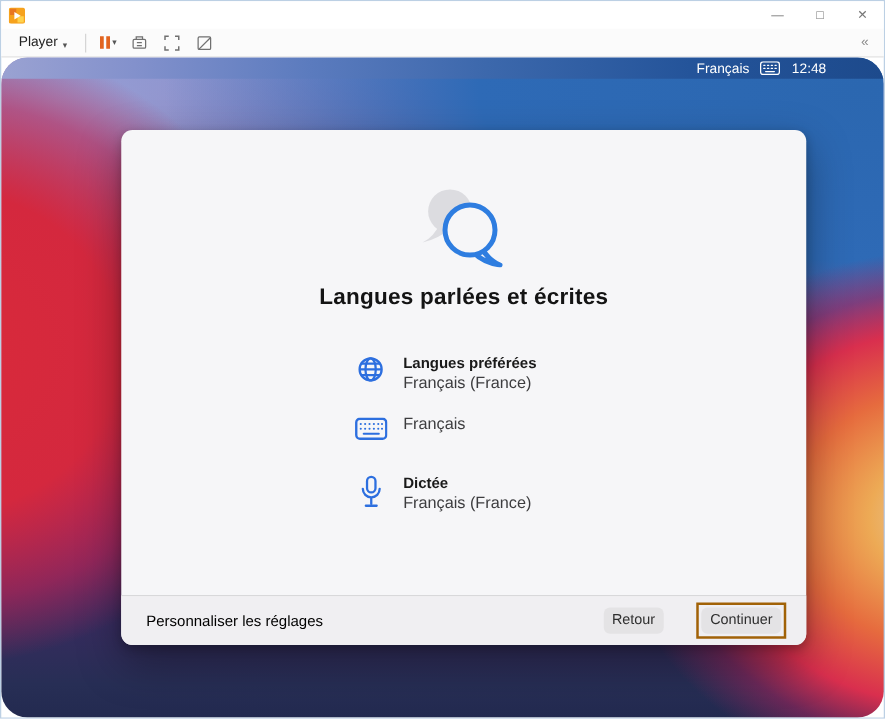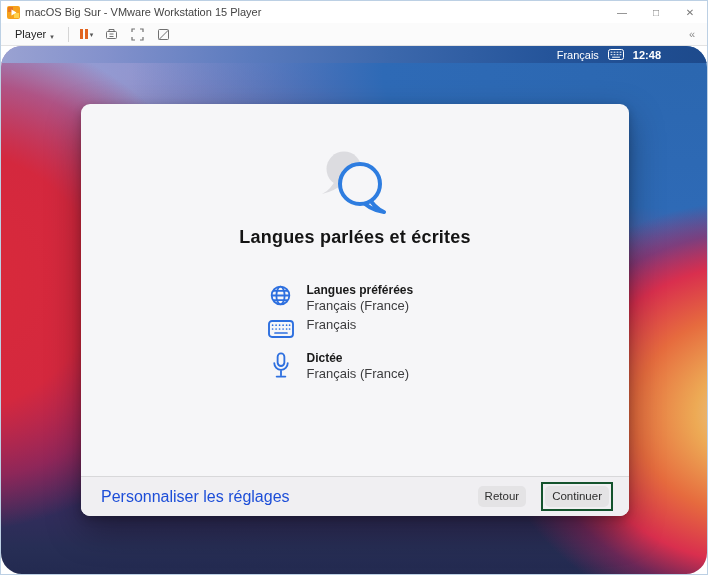--- a/index.html
+++ b/index.html
@@ -33,53 +33,52 @@
       radial-gradient(ellipse 560px 250px at 690px 25px, #2b67b0 0%, #2e6ab6 55%, rgba(46,106,182,0) 100%),
       radial-gradient(ellipse 360px 150px at 45px 35px, #97a0d6 0%, rgba(151,160,214,0) 82%),
       linear-gradient(180deg, #8089c9 0%, #9b5f9a 25%, #97266b 50%, #65296c 68%, #3d2b62 82%, #272e55 95%, #232a50 100%);
     border-radius: 21px;
   }
 
   
   .menubar { position:absolute; top:0; left:0; right:0; height:17px; display:flex; align-items:center; justify-content:flex-end; gap:9px; padding-right:46px;
     background:linear-gradient(90deg, #9aa2d2 0%, #8391cc 15%, #5b7bbe 35%, #3c68ac 55%, #24549a 78%, #1d4a8c 100%); }
   .mb-text { font-size:11px; color:#ffffff; }
-  .mb-time { font-weight:bold; }
+  .mb-time { font-weight:normal; }
   .mb-kbd { display:flex; align-items:center; }
 
   
-  .dialog { position:absolute; left:80px; top:58px; width:548px; height:412px; background:#f6f6f8; border-radius:9px;
+  .dialog { position:absolute; left:96px; top:58px; width:548px; height:412px; background:#f6f6f8; border-radius:9px;
     box-shadow:0 14px 34px rgba(0,0,0,.35), 0 3px 8px rgba(0,0,0,.22); }
   .bubbles { display:block; margin:44px auto 0; }
   .dlg-title { margin-top:13px; text-align:center; font-size:18px; font-weight:bold; color:#141414; letter-spacing:.2px; }
-  .items { width:175px; margin:35px auto 0; display:flex; flex-direction:column; gap:4px; }
+  .items { width:175px; margin:35px auto 0; display:flex; flex-direction:column; gap:18px; }
   .item { display:flex; align-items:flex-start; gap:13px; min-height:30px; }
   .item-icon { width:26px; flex:0 0 auto; display:flex; justify-content:center; margin-top:1px; }
   .item-title { font-size:12px; font-weight:bold; color:#1a1a1a; line-height:15px; }
   .item-value { font-size:13px; color:#3d3d3f; line-height:15px; }
   .dlg-footer { position:absolute; left:0; right:0; bottom:0; height:40px; background:#f0eff2; border-top:1px solid #d8d8da;
     border-radius:0 0 9px 9px; display:flex; align-items:center; padding:0 16px 0 20px; }
-  .customize { font-size:16px; color:#1d4ed8; cursor:pointer; }
-  .btn-row { margin-left:auto; display:flex; align-items:center; gap:15px; }
+  .customize { font-size:12px; color:#000000; cursor:pointer; }
+  .btn-row { margin-left:auto; display:flex; align-items:center; gap:26px; }
   .mac-btn { font-size:11.5px; color:#2e2e2e; background:#e4e3e5; border:none; border-radius:5px; padding:4px 7px; line-height:13px; font-family:"Liberation Sans", sans-serif; cursor:pointer; }
-  .annotation { border:2px solid #14532d; padding:2px; display:inline-flex; }
+  .annotation { border:2px solid #a16207; padding:2px; display:inline-flex; }
 </style>
 </head>
 <body>
 
 <div class="app">
 
   <div class="titlebar">
     <svg class="vmw-logo" viewBox="0 0 13 13">
       <rect width="13" height="13" rx="2" fill="#f6a21d"></rect>
       <rect x="1" y="1" width="5" height="5" fill="#e87722"></rect>
       <rect x="7" y="7" width="5" height="5" fill="#ffd24d"></rect>
       <path d="M4.5 3.5l5 3-5 3z" fill="#fff"></path>
     </svg>
-    <span class="win-title">macOS Big Sur - VMware Workstation 15 Player</span>
     <div class="win-controls">
       <span class="win-btn">—</span>
       <span class="win-btn">□</span>
       <span class="win-btn">✕</span>
     </div>
   </div>
 
   <div class="toolbar">
     <div class="player-menu">
       <span>Player</span>

